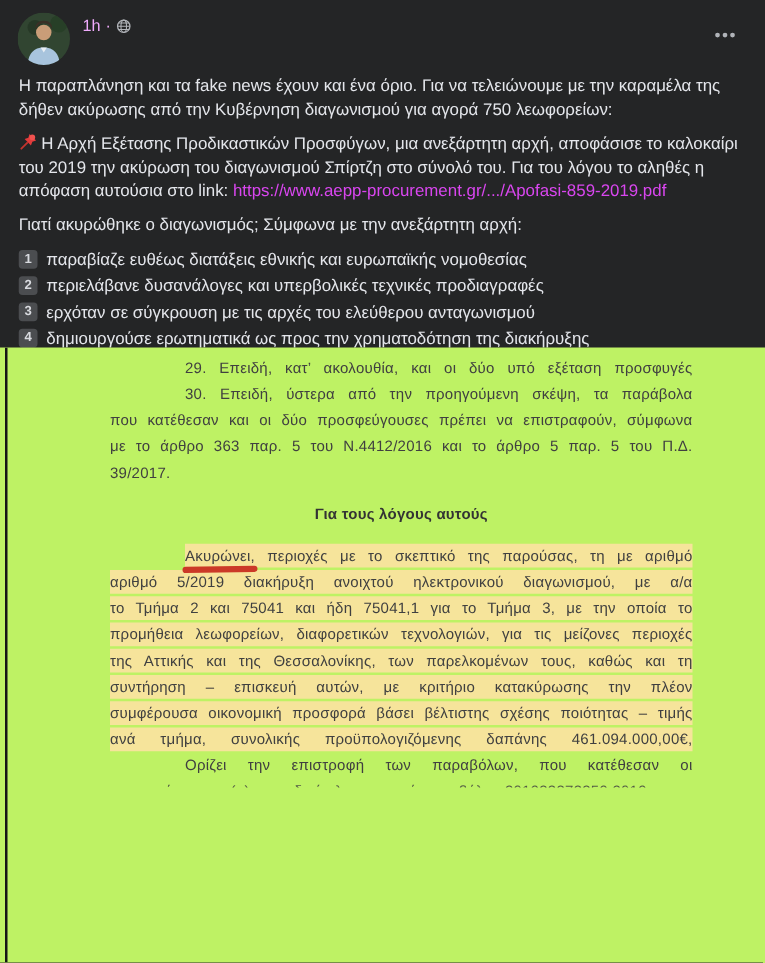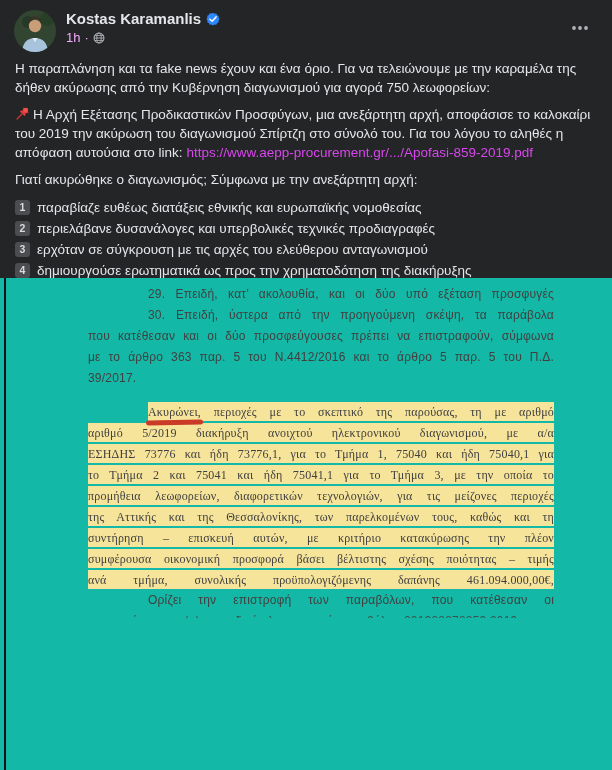--- a/index.html
+++ b/index.html
@@ -29,34 +29,34 @@
   .num-list li { display:flex; align-items:center; gap:7px; height:21px; }
   .keycap {
     flex:none; width:15px; height:15px; border-radius:3px;
     background:#4b4d50; color:#d8dadf; font-size:10.5px; font-weight:bold;
     display:flex; align-items:center; justify-content:center;
   }
 
   
   .doc {
     position:absolute; left:0; top:278px; width:612px; height:492px;
-    background:#14b8a6; overflow:hidden; cursor:pointer;
+    background:#bef264; overflow:hidden; cursor:pointer;
     color:#404040;
   }
   .doc-edge { position:absolute; left:4px; top:0; bottom:0; width:2px; background:#151515; }
   .doc-inner {
     position:absolute; left:88px; right:58px; top:6px;
     font-size:12px; line-height:21px; letter-spacing:0.2px;
   }
   .dline { white-space:normal; }
   .stretch { text-align:justify; text-align-last:justify; }
   .indent { padding-left:60px; }
   .pgap { margin-bottom:12px; }
   .center-bold { text-align:center; font-weight:bold; color:#333; }
-  .hl { background:#f6e49b; padding:2.5px 0;font-family:Liberation Serif, serif; }
+  .hl { background:#f6e49b; padding:2.5px 0; }
   .red-under { position:relative; }
   .red-under::after {
     content:""; position:absolute; left:-2px; right:-2px; bottom:-4px; height:5px;
     background:#cb3927; border-radius:3px; transform:rotate(-1deg);
   }
   .partial { height:7px; overflow:hidden; opacity:0.85; }
 </style>
 </head>
 <body>
 
@@ -68,27 +68,20 @@
         <rect width="42" height="42" fill="#314531"></rect>
         <circle cx="14" cy="12" r="6" fill="#223322" opacity="0.7"></circle>
         <circle cx="33" cy="9" r="7" fill="#263d26" opacity="0.8"></circle>
         <circle cx="21" cy="16" r="6.2" fill="#c99d78"></circle>
         <path d="M14.5 13.5 q-0.8 -7 6.5 -7 q7.3 0 6.5 7 q-1.5 -5 -6.5 -5 q-5 0 -6.5 5 Z" fill="#3a3026"></path>
         <path d="M8 42 q1 -14 13 -14 q12 0 13 14 Z" fill="#a8c4dd"></path>
         <path d="M18.5 28 l2.5 4 l2.5 -4 Z" fill="#e8eef4"></path>
       </svg>
     </div>
     <div class="head-text">
-      <div class="author-row">
-        <span class="author">Kostas Karamanlis</span>
-        <svg class="badge" width="14" height="14" viewBox="0 0 16 16">
-          <path d="M8 0 l1.9 1.4 2.3-.3 1 2.1 2.1 1 -.3 2.3 L16.4 8 15 9.9 l.3 2.3 -2.1 1 -1 2.1 -2.3 -.3 L8 16.4 6.1 15 l-2.3 .3 -1 -2.1 -2.1 -1 .3 -2.3 L-0.4 8 1 6.1 l-.3 -2.3 2.1 -1 1 -2.1 2.3 .3 Z" fill="#2d88ff" transform="translate(0.8,0.8) scale(0.9)"></path>
-          <path d="M4.5 8.2 L7 10.6 L11.5 5.6" stroke="#ffffff" stroke-width="1.7" fill="none" stroke-linecap="round" stroke-linejoin="round"></path>
-        </svg>
-      </div>
       <div class="meta-row">
         <span>1h</span>
         <span>·</span>
         <svg width="12" height="12" viewBox="0 0 16 16">
           <circle cx="8" cy="8" r="6.6" fill="none" stroke="#b0b3b8" stroke-width="1.4"></circle>
           <ellipse cx="8" cy="8" rx="3" ry="6.6" fill="none" stroke="#b0b3b8" stroke-width="1.2"></ellipse>
           <line x1="1.4" y1="8" x2="14.6" y2="8" stroke="#b0b3b8" stroke-width="1.2"></line>
           <line x1="2.2" y1="4.6" x2="13.8" y2="4.6" stroke="#b0b3b8" stroke-width="1.1"></line>
           <line x1="2.2" y1="11.4" x2="13.8" y2="11.4" stroke="#b0b3b8" stroke-width="1.1"></line>
         </svg>
@@ -135,25 +128,25 @@
     <div class="doc-edge"></div>
     <div class="doc-inner">
 
       <div class="dline stretch indent">29. Επειδή, κατ’ ακολουθία, και οι δύο υπό εξέταση προσφυγές</div>
 
       <div class="dline stretch indent">30. Επειδή, ύστερα από την προηγούμενη σκέψη, τα παράβολα</div>
       <div class="dline stretch">που κατέθεσαν και οι δύο προσφεύγουσες πρέπει να επιστραφούν, σύμφωνα</div>
       <div class="dline stretch">με το άρθρο 363 παρ. 5 του Ν.4412/2016 και το άρθρο 5 παρ. 5 του Π.Δ.</div>
       <div class="dline pgap">39/2017.</div>
 
+      <div class="dline center-bold pgap">Για τους λόγους αυτούς</div>
 
 
       <div class="dline stretch indent"><span class="hl red-under">Ακυρώνει,</span><span class="hl"> περιοχές με το σκεπτικό της παρούσας, τη με αριθμό</span></div>
       <div class="dline stretch"><span class="hl">αριθμό 5/2019 διακήρυξη ανοιχτού ηλεκτρονικού διαγωνισμού, με α/α</span></div>
-      <div class="dline stretch"><span class="hl">ΕΣΗΔΗΣ 73776 και ήδη 73776,1, για το Τμήμα 1, 75040 και ήδη 75040,1 για</span></div>
       <div class="dline stretch"><span class="hl">το Τμήμα 2 και 75041 και ήδη 75041,1 για το Τμήμα 3, με την οποία το</span></div>
       <div class="dline stretch"><span class="hl">προμήθεια λεωφορείων, διαφορετικών τεχνολογιών, για τις μείζονες περιοχές</span></div>
       <div class="dline stretch"><span class="hl">της Αττικής και της Θεσσαλονίκης, των παρελκομένων τους, καθώς και τη</span></div>
       <div class="dline stretch"><span class="hl">συντήρηση – επισκευή αυτών, με κριτήριο κατακύρωσης την πλέον</span></div>
       <div class="dline stretch"><span class="hl">συμφέρουσα οικονομική προσφορά βάσει βέλτιστης σχέσης ποιότητας – τιμής</span></div>
       <div class="dline stretch"><span class="hl">ανά τμήμα, συνολικής προϋπολογιζόμενης δαπάνης 461.094.000,00€,</span></div>
 
       <div class="dline stretch indent">Ορίζει την επιστροφή των παραβόλων, που κατέθεσαν οι</div>
       <div class="dline partial">προσφεύγουσες, (α) με κωδικό ηλεκτρονικού παραβόλου 201988878859 2019</div>
 

